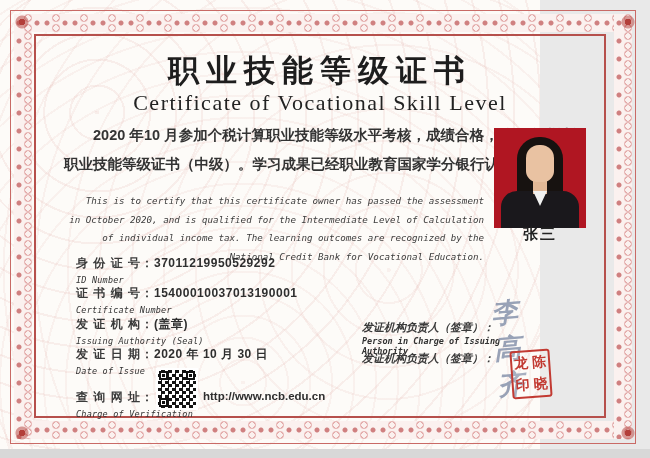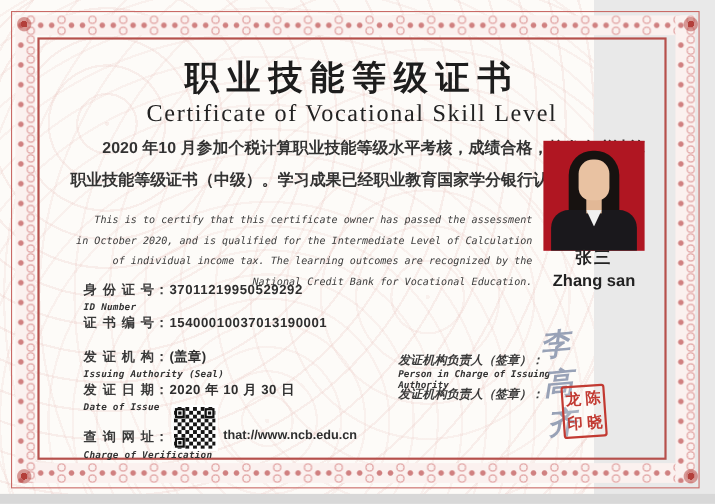--- a/index.html
+++ b/index.html
@@ -36,21 +36,21 @@
 
   .body-zh{position:absolute;left:64px;top:121px;width:522px;font-size:14.5px;font-weight:600;
     line-height:29px;color:#333;text-indent:2em;text-align:justify;}
   .body-en{position:absolute;left:62px;top:192px;width:422px;
     font-family:"DejaVu Sans Mono",monospace;font-style:italic;font-size:9.2px;
     line-height:18.5px;color:#3c3c3c;text-indent:2em;text-align:right;}
 
   .frow{position:absolute;left:76px;}
   .fzh{font-size:12px;font-weight:bold;color:#3a3a3a;letter-spacing:1px;}
   .fval{font-weight:600;letter-spacing:0.5px;color:#2e2e2e;}
-  .fen{font-family:"DejaVu Sans Mono",monospace;font-style:italic;font-weight:bold;
+  .fen{font-family:"DejaVu Sans Mono",monospace;font-style:italic;font-weight:normal;
     font-size:8.5px;color:#333;margin-top:3px;letter-spacing:0.2px;}
 
   .qr{position:absolute;left:158px;top:370px;width:38px;height:38px;background:#fff;
     background-image:repeating-conic-gradient(#141414 0% 25%, #ffffff 0% 50%);
     background-size:7px 7px;outline:2px solid #fff;}
   .finder{position:absolute;width:9px;height:9px;border:2px solid #111;background:#fff;box-sizing:border-box;}
   .finder::after{content:"";position:absolute;left:1px;top:1px;width:3px;height:3px;background:#111;}
   .finder.tl{left:1px;top:1px}.finder.tr{right:1px;top:1px}.finder.bl{left:1px;bottom:1px}
   .url-val{position:absolute;left:203px;top:390px;font-size:11.5px;font-weight:600;color:#2e2e2e;}
 
@@ -101,49 +101,49 @@
 
   <div class="body-zh">2020 年10 月参加个税计算职业技能等级水平考核，成绩合格，核发个税计算职业技能等级证书（中级）。学习成果已经职业教育国家学分银行认定。</div>
   <div class="body-en">This is to certify that this certificate owner has passed the assessment in October 2020, and is qualified for the Intermediate Level of Calculation of individual income tax. The learning outcomes are recognized by the National Credit Bank for Vocational Education.</div>
 
   <div class="frow" style="top:255px">
     <div class="fzh"><span>身 份 证 号：</span><span class="fval">37011219950529292</span></div>
     <div class="fen">ID Number</div>
   </div>
   <div class="frow" style="top:285px">
     <div class="fzh"><span>证 书 编 号：</span><span class="fval">15400010037013190001</span></div>
+    <div class="fen">Certificate Number</div>
   </div>
   <div class="frow" style="top:316px">
     <div class="fzh"><span>发 证 机 构：</span><span class="fval">(盖章)</span></div>
     <div class="fen">Issuing Authority (Seal)</div>
   </div>
   <div class="frow" style="top:346px">
     <div class="fzh"><span>发 证 日 期：</span><span class="fval">2020 年 10 月 30 日</span></div>
     <div class="fen">Date of Issue</div>
   </div>
   <div class="frow" style="top:389px">
     <div class="fzh"><span>查 询 网 址：</span></div>
     <div class="fen">Charge of Verification</div>
   </div>
   <div class="qr">
     <div class="finder tl"></div>
     <div class="finder tr"></div>
     <div class="finder bl"></div>
   </div>
-  <div class="url-val">that://www.ncb.edu.cn</div>
+  <div class="url-val">http://www.ncb.edu.cn</div>
 
   <div class="photo">
     <div class="hair"></div>
     <div class="suit"></div>
     <div class="neck"></div>
     <div class="shirt"></div>
     <div class="face"></div>
   </div>
   <div class="name-zh">张三</div>
-  <div class="name-en">Zhang san</div>
 
   <div class="sig-zh" style="top:320px">发证机构负责人（签章）：</div>
   <div class="sig-en" style="top:336px">Person in Charge of Issuing Authority</div>
   <div class="sig-zh" style="top:351px">发证机构负责人（签章）：</div>
 
   <div class="signature">李高齐</div>
 
   <div class="seal">
     <span>龙</span>
     <span>陈</span>

